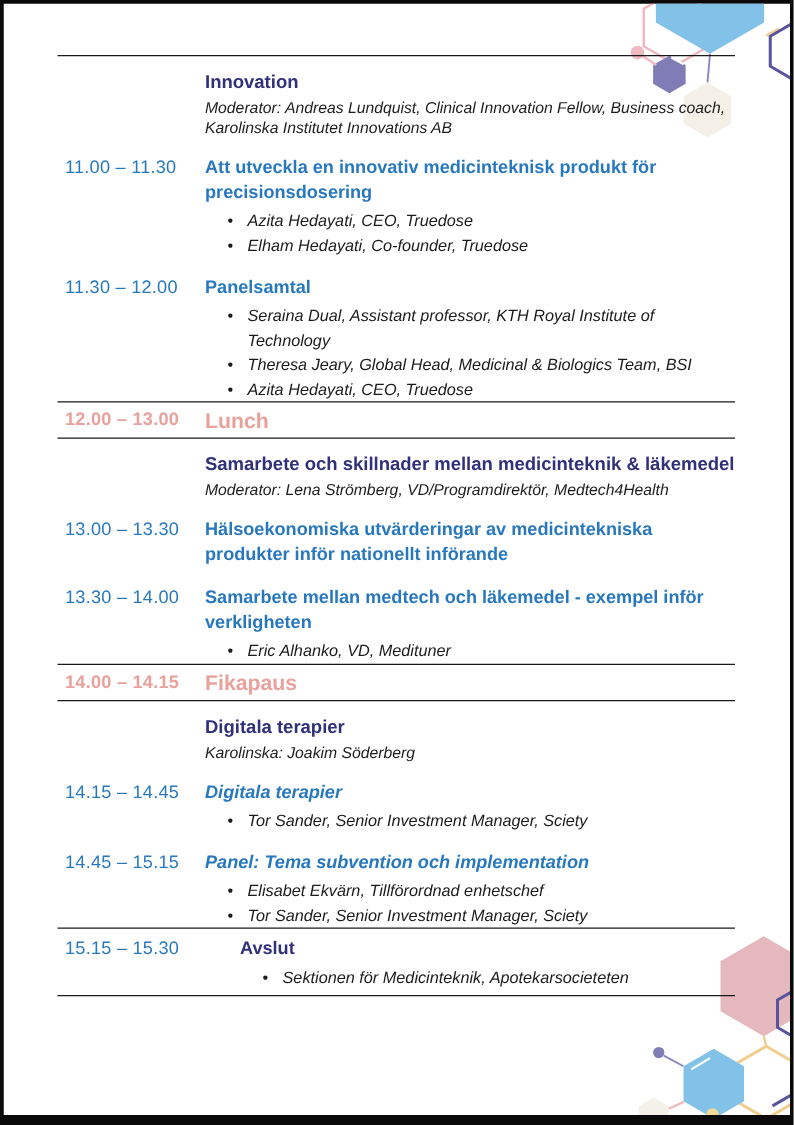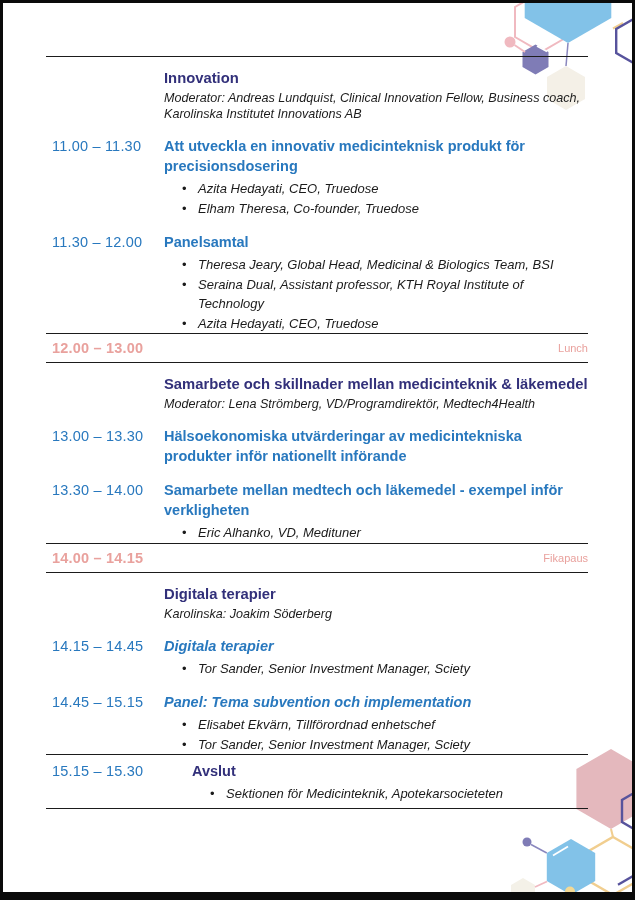--- a/index.html
+++ b/index.html
@@ -10,21 +10,21 @@
     background:#ffffff;
     border:3px solid #0a0a0a;
     border-bottom-width:8px;
     overflow:hidden;
     font-family:"Liberation Sans","DejaVu Sans",sans-serif;
     color:var(--text);
   }
   .deco{position:absolute;z-index:1;pointer-events:none;}
   .deco-top{top:-3px;right:-3px;}
   .deco-bottom{bottom:-8px;right:-3px;}
-  .content{position:absolute;left:43px;top:12px;width:542px;z-index:2;}
+  .content{position:absolute;left:43px;top:0;width:542px;z-index:2;}
   .rule{border-top:1.6px solid #1b1b1b;height:0;margin:0;}
   .rule-top{margin-top:41px;}
   .row{display:grid;grid-template-columns:118px 1fr;align-items:start;}
   .col-time{padding-left:6px;}
   .time{font-size:14.5px;font-weight:normal;color:var(--blue);line-height:20px;letter-spacing:.2px;}
   .time-break{font-size:14.5px;font-weight:bold;color:var(--pink);line-height:17px;letter-spacing:.2px;}
   .header-row{margin-top:12px;}
   .section-title{font-size:14.8px;font-weight:bold;color:var(--navy);line-height:18px;}
   .moderator{font-size:12.6px;font-style:italic;color:#1d1d1d;line-height:16px;margin-top:3px;}
   .session-row{margin-top:14px;}
@@ -36,21 +36,21 @@
     position:relative;
     padding-left:34px;
     font-size:13px;font-style:italic;line-height:19.5px;color:#1b1b1b;
   }
   ul.speakers li::before{
     content:"\2022";
     position:absolute;left:18px;top:0;
     font-style:normal;color:#1b1b1b;
   }
   .break-row{padding:6px 0 5px 0;}
-  .break-title{font-size:11px;font-weight:normal;color:var(--pink);line-height:17px;padding-top:0;text-align:right;}
+  .break-title{font-size:17px;font-weight:bold;color:var(--pink);line-height:17px;padding-top:0;}
   .end-row{padding:6px 0 4px 0;gap:28px;}
   
   .hex-blue{fill:var(--hex-blue);}
   .hex-purple{fill:var(--hex-purple);}
   .hex-beige{fill:var(--hex-beige);}
   .hex-rose{fill:var(--hex-rose);}
   .hex-cream{fill:var(--hex-cream);}
   .stroke-pink{fill:none;stroke:var(--hex-pink-outline);stroke-width:2;}
   .stroke-indigo{fill:none;stroke:var(--hex-indigo-outline);stroke-width:2.4;}
   .stroke-yellow{fill:none;stroke:var(--hex-yellow-outline);stroke-width:2.4;}
@@ -106,32 +106,32 @@
       <div class="moderator">Moderator: Andreas Lundquist, Clinical Innovation Fellow, Business coach, Karolinska Institutet Innovations AB</div>
     </div>
   </div>
 
   <div class="row session-row">
     <div class="col-time time">11.00 – 11.30</div>
     <div>
       <div class="session-title">Att utveckla en innovativ medicinteknisk produkt för precisionsdosering</div>
       <ul class="speakers">
               <li>Azita Hedayati, CEO, Truedose</li>
-              <li>Elham Theresa, Co-founder, Truedose</li>
+              <li>Elham Hedayati, Co-founder, Truedose</li>
             </ul>
     </div>
   </div>
 
   <div class="row session-row">
     <div class="col-time time">11.30 – 12.00</div>
     <div>
       <div class="session-title">Panelsamtal</div>
       <ul class="speakers">
+              <li>Seraina Dual, Assistant professor, KTH Royal Institute of Technology</li>
               <li>Theresa Jeary, Global Head, Medicinal &amp; Biologics Team, BSI</li>
-              <li>Seraina Dual, Assistant professor, KTH Royal Institute of Technology</li>
               <li>Azita Hedayati, CEO, Truedose</li>
             </ul>
     </div>
   </div>
 
   <div>
     <div class="rule"></div>
     <div class="row break-row">
       <div class="col-time time-break">12.00 – 13.00</div>
       <div class="break-title">Lunch</div>

